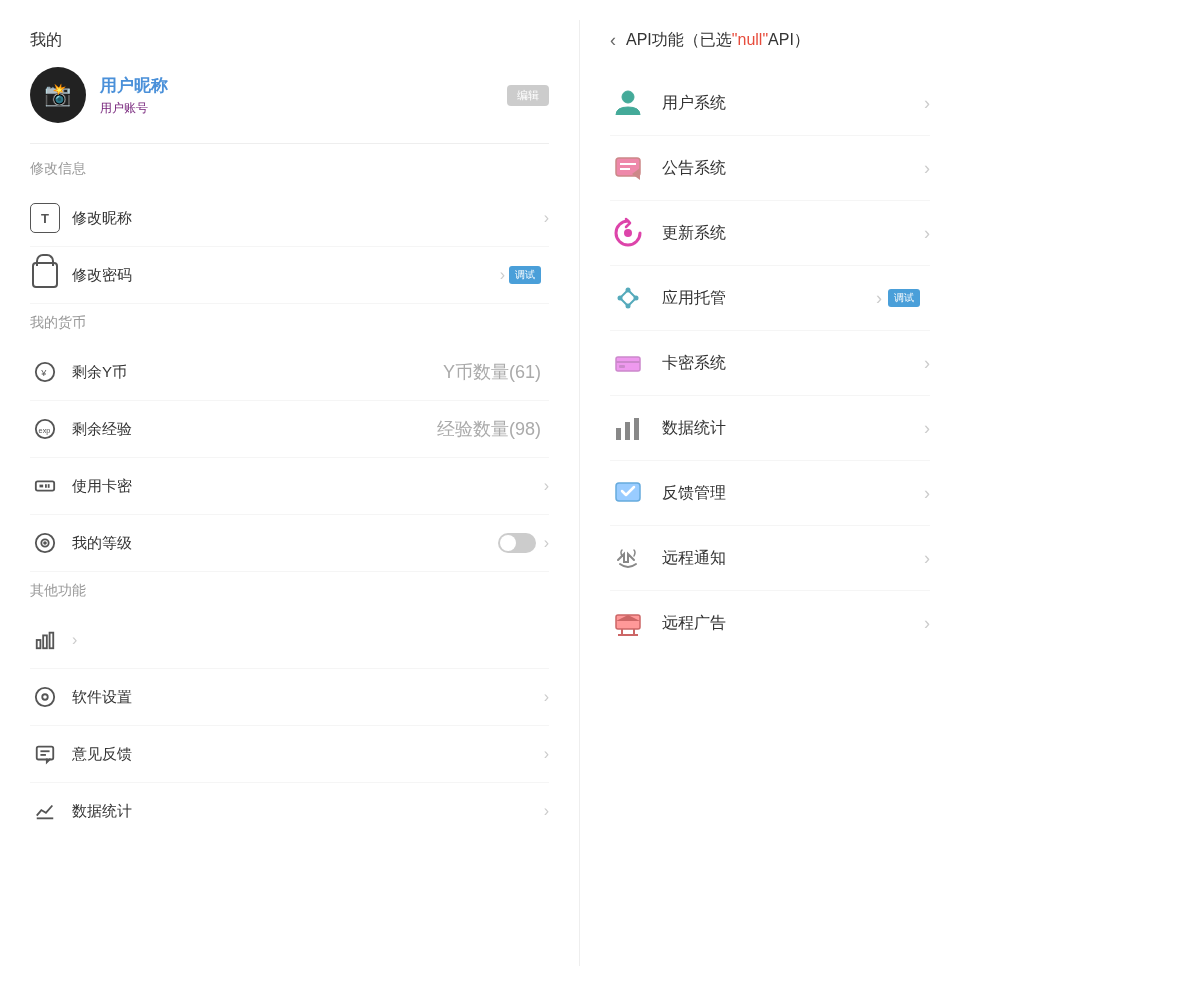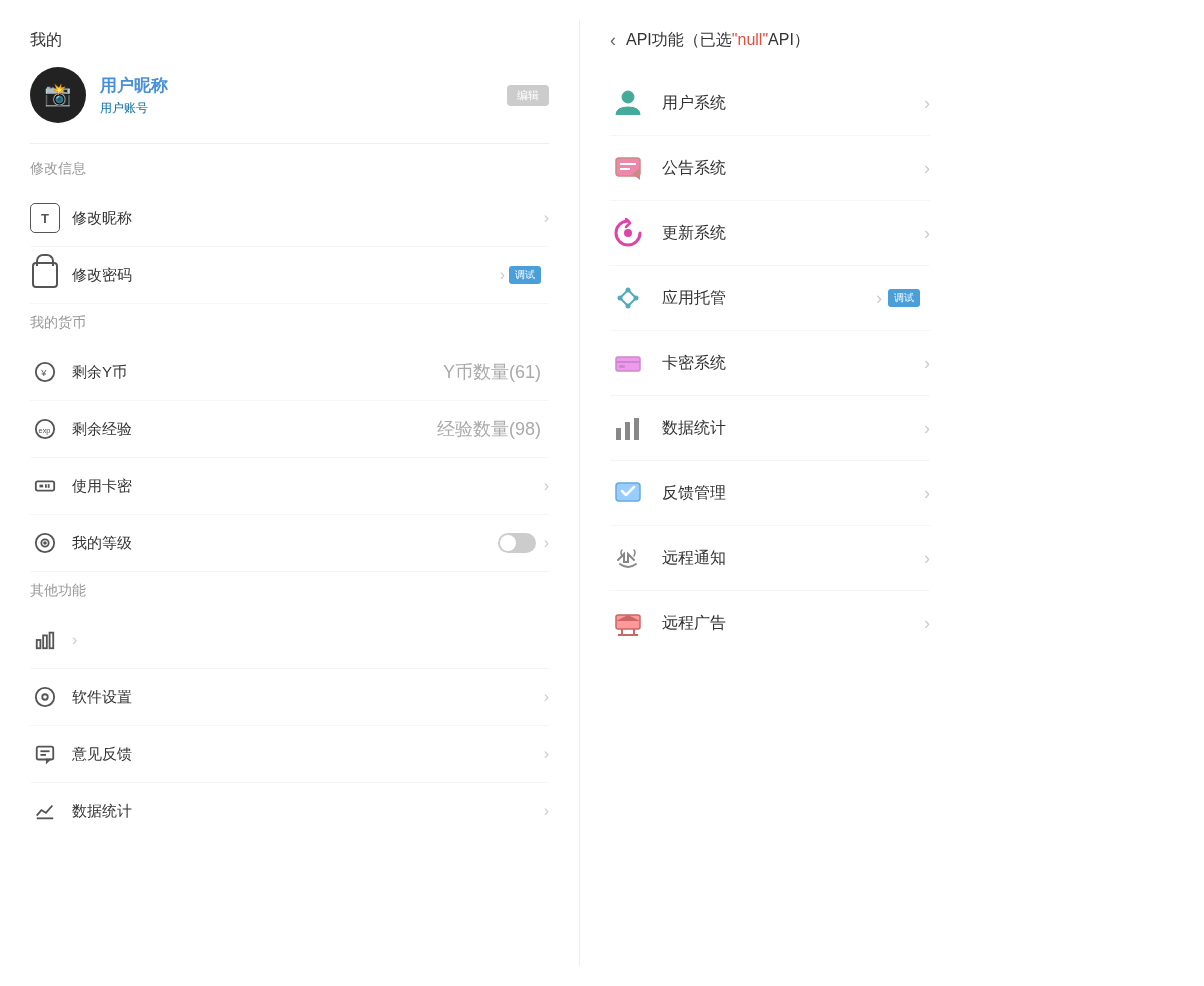--- a/index.html
+++ b/index.html
@@ -59,21 +59,21 @@
     .user-info {
       flex: 1;
     }
     .username {
       font-size: 17px;
       font-weight: 600;
       color: #4a90d9;
     }
     .user-id {
       font-size: 12px;
-      color: #0369a1;
+      color: #701a75;
       margin-top: 3px;
     }
     .profile-btn {
       background: #ccc;
       color: #fff;
       font-size: 11px;
       padding: 3px 10px;
       border-radius: 4px;
       border: none;
     }

